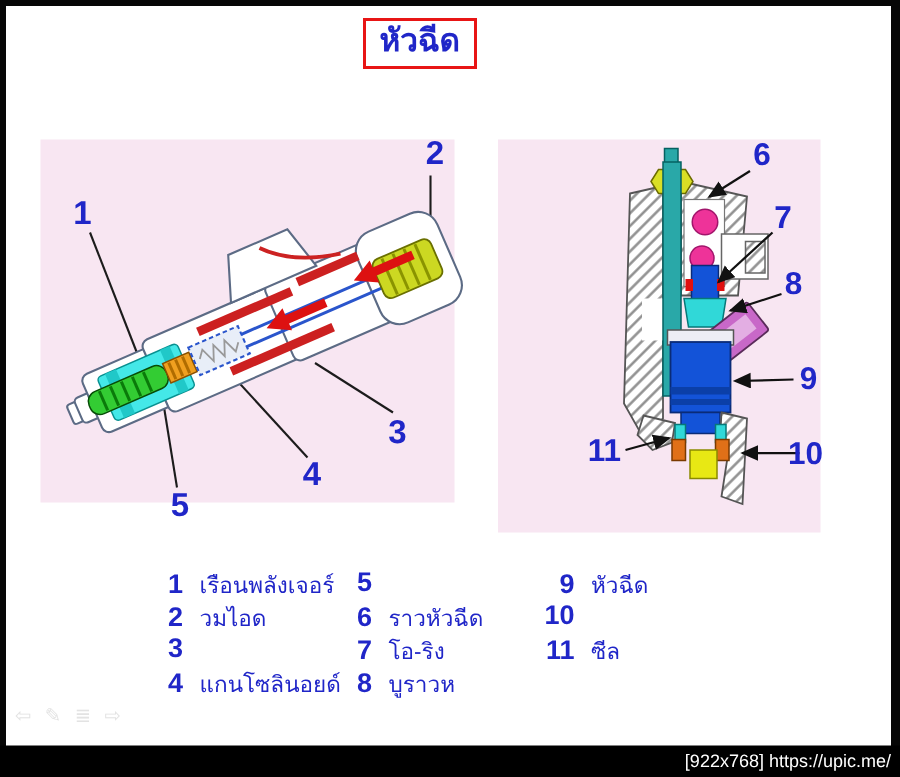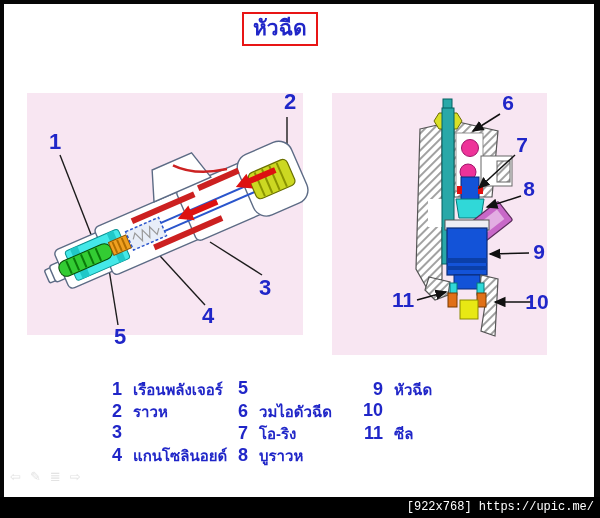--- a/index.html
+++ b/index.html
@@ -21,26 +21,26 @@
   .lline{stroke:#1c1c1c;stroke-width:1.4;}
   .aline{stroke:#111111;stroke-width:1.5;}
   .num{fill:#2026c8;font-size:22px;font-weight:bold;font-family:"Liberation Sans",sans-serif;text-anchor:middle;}
   .num-r{font-size:21px;}
   .legend-col{position:absolute;top:374px;color:#2026c8;}
   .legend-col-1{left:88px;}
   .legend-col-2{left:214px;}
   .legend-col-3{left:349px;}
   .lrow{display:flex;align-items:baseline;height:22px;white-space:nowrap;}
   .lnum{width:30px;text-align:right;font-size:18px;font-weight:bold;}
-  .llbl{margin-left:11px;font-size:15px;font-weight:bold;}
+  .llbl{margin-left:11px;font-size:15px;font-weight:normal;}
   .nav{position:absolute;left:6px;top:466px;display:flex;gap:9px;color:#e3e3e3;font-size:13px;line-height:14px;}
   .nav span{cursor:default;}
   .statusbar{
     position:absolute;left:0;bottom:0;width:600px;height:21px;background:#000000;
-    color:#ffffff;font-family:Liberation Mono, monospace;font-size:12px;
+    color:#ffffff;font-family:Liberation Sans, sans-serif;font-size:12px;
     line-height:21px;text-align:right;padding-right:6px;box-sizing:border-box;
   }
 </style>
 </head>
 <body>
 
 <div class="slide">
 
   <div class="titlebox">หัวฉีด</div>
 
@@ -202,38 +202,38 @@
     </svg>
   </div>
 
   <div class="legend-col legend-col-1">
     <div class="lrow">
       <span class="lnum">1</span>
       <span class="llbl">เรือนพลังเจอร์</span>
     </div>
     <div class="lrow">
       <span class="lnum">2</span>
-      <span class="llbl">ราวห</span>
+      <span class="llbl">วมไอด</span>
     </div>
     <div class="lrow">
       <span class="lnum">3</span>
     </div>
     <div class="lrow">
       <span class="lnum">4</span>
       <span class="llbl">แกนโซลินอยด์</span>
     </div>
   </div>
 
   <div class="legend-col legend-col-2">
     <div class="lrow">
       <span class="lnum">5</span>
     </div>
     <div class="lrow">
       <span class="lnum">6</span>
-      <span class="llbl">วมไอดัวฉีด</span>
+      <span class="llbl">ราวหัวฉีด</span>
     </div>
     <div class="lrow">
       <span class="lnum">7</span>
       <span class="llbl">โอ-ริง</span>
     </div>
     <div class="lrow">
       <span class="lnum">8</span>
       <span class="llbl">บูราวห</span>
     </div>
   </div>

